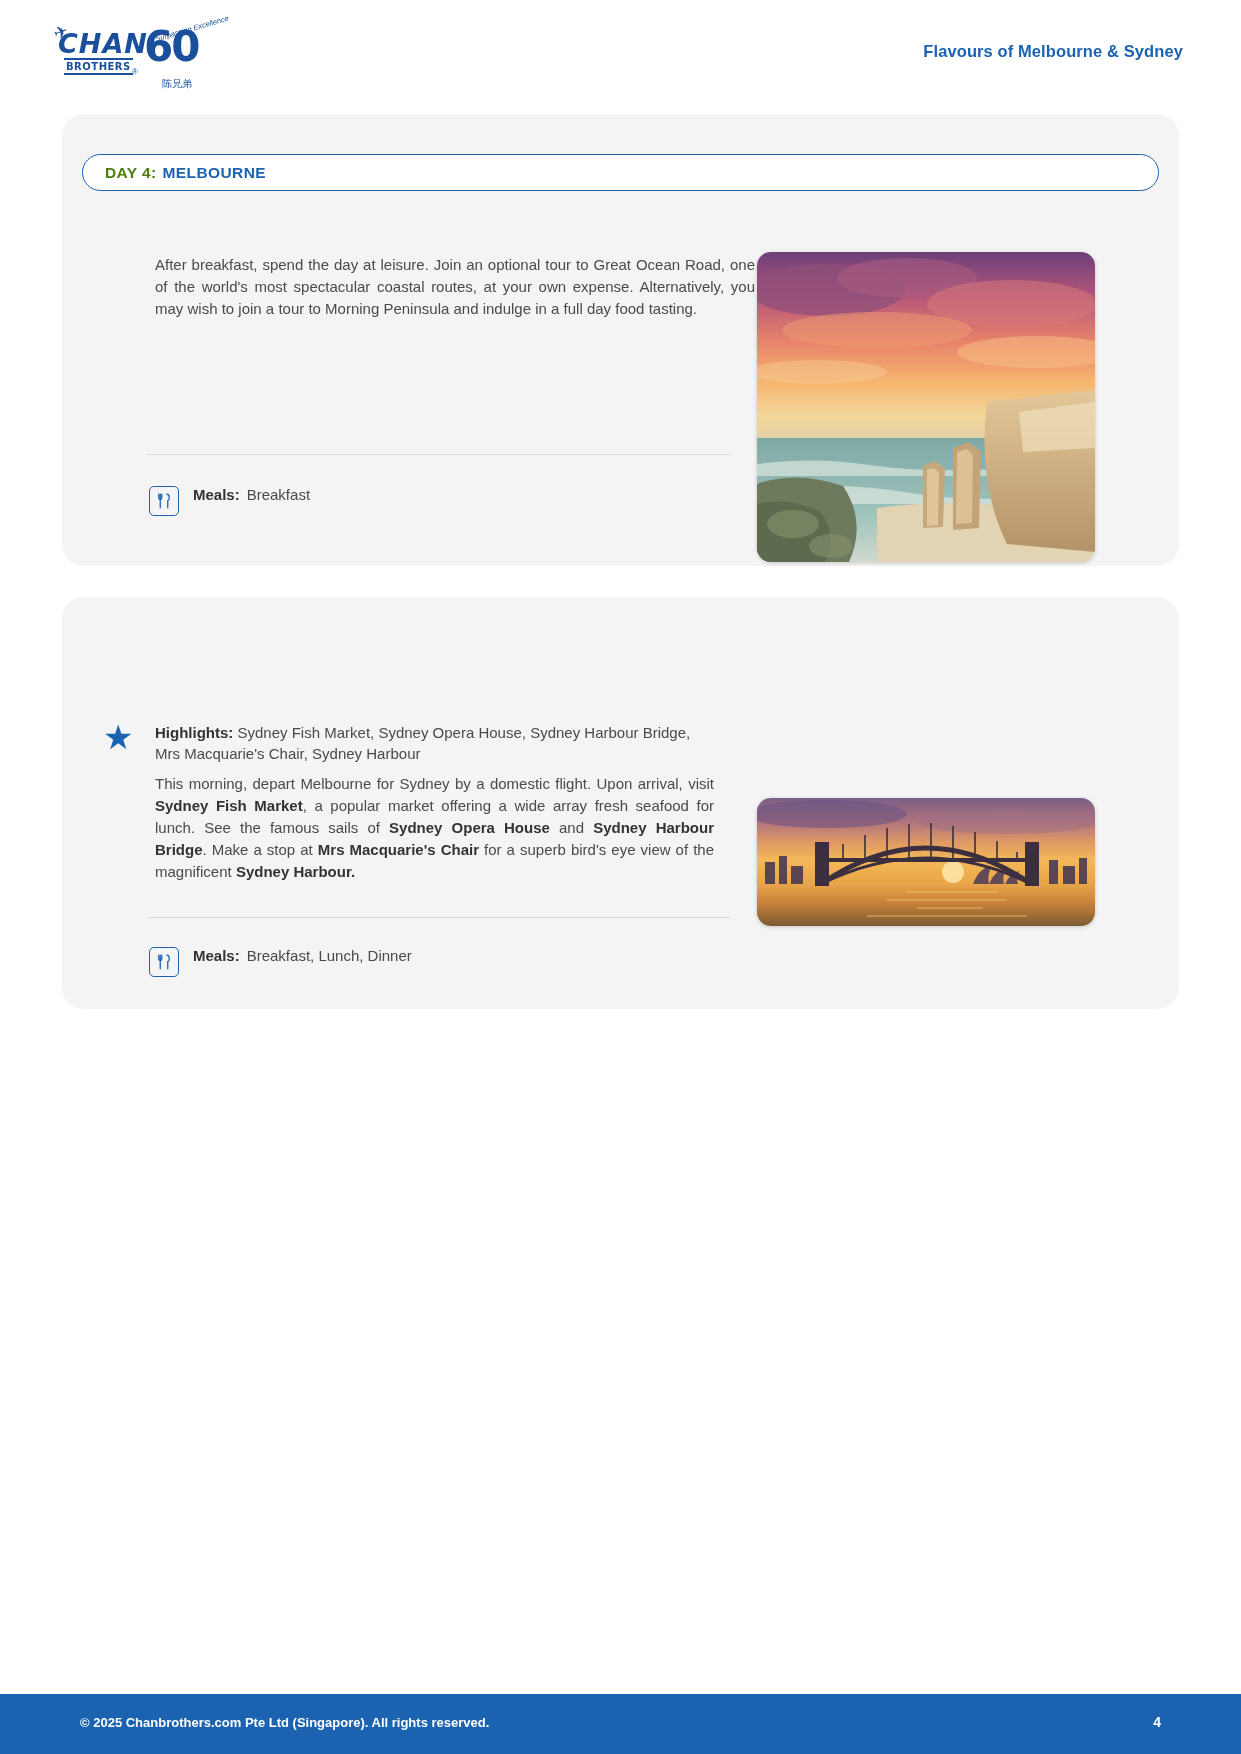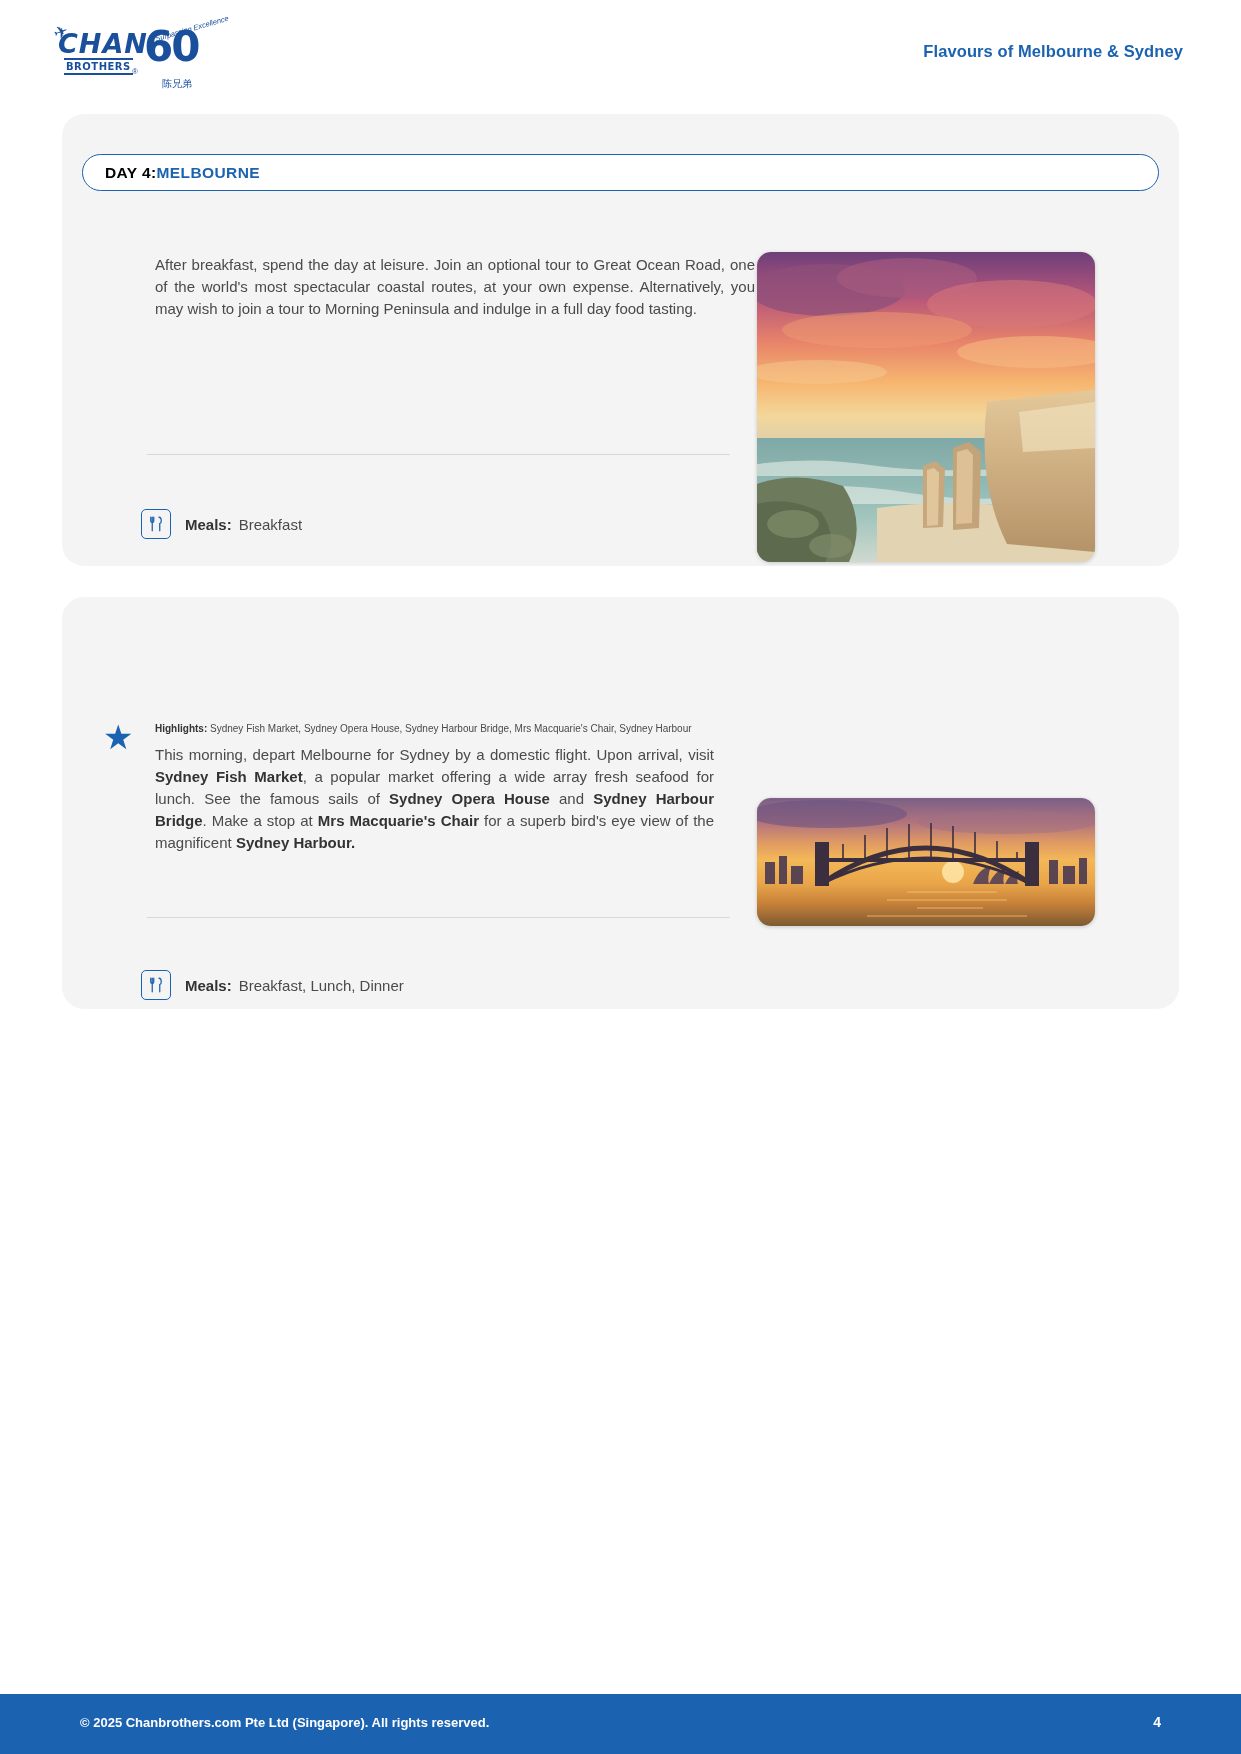--- a/index.html
+++ b/index.html
@@ -121,21 +121,22 @@
     border-radius: 19px;
     background: #ffffff;
     display: flex;
     align-items: center;
     padding-left: 22px;
     font-size: 15.5px;
     letter-spacing: 0.4px;
   }
   .day-label {
     font-weight: bold;
-    color: #000000;
+    color: #4d7c0f;
+    margin-right: 6px;
   }
   .day-city {
     font-weight: bold;
     color: #1b62b0;
   }
 
   .card-body {
     position: absolute;
     left: 93px;
     width: 1010px;
@@ -165,44 +166,42 @@
   }
   .star-icon {
     position: absolute;
     left: 4px;
     top: -2px;
     color: #1b62b0;
     font-size: 34px;
     line-height: 1;
   }
   .highlights-text {
-    font-size: 10px;
+    font-size: 15px;
     line-height: 1.42;
     color: #4a4a4a;
   }
   .highlights-text .hl-label {
     font-weight: bold;
     color: #333;
   }
   .body-text-indent { padding-left: 56px; }
 
   
   .divider {
     position: absolute;
     left: 85px;
     width: 583px;
     height: 1px;
     background: #d8d8d8;
   }
   .meals-row {
     position: absolute;
-    left: 79px;
+    left: 87px;
     display: flex;
-    align-items: center;
-    margin-top: 23px;
   }
   .meal-icon {
     width: 30px;
     height: 30px;
     border: 1.6px solid #1b62b0;
     border-radius: 5px;
     display: flex;
     align-items: center;
     justify-content: center;
     margin-right: 14px;

